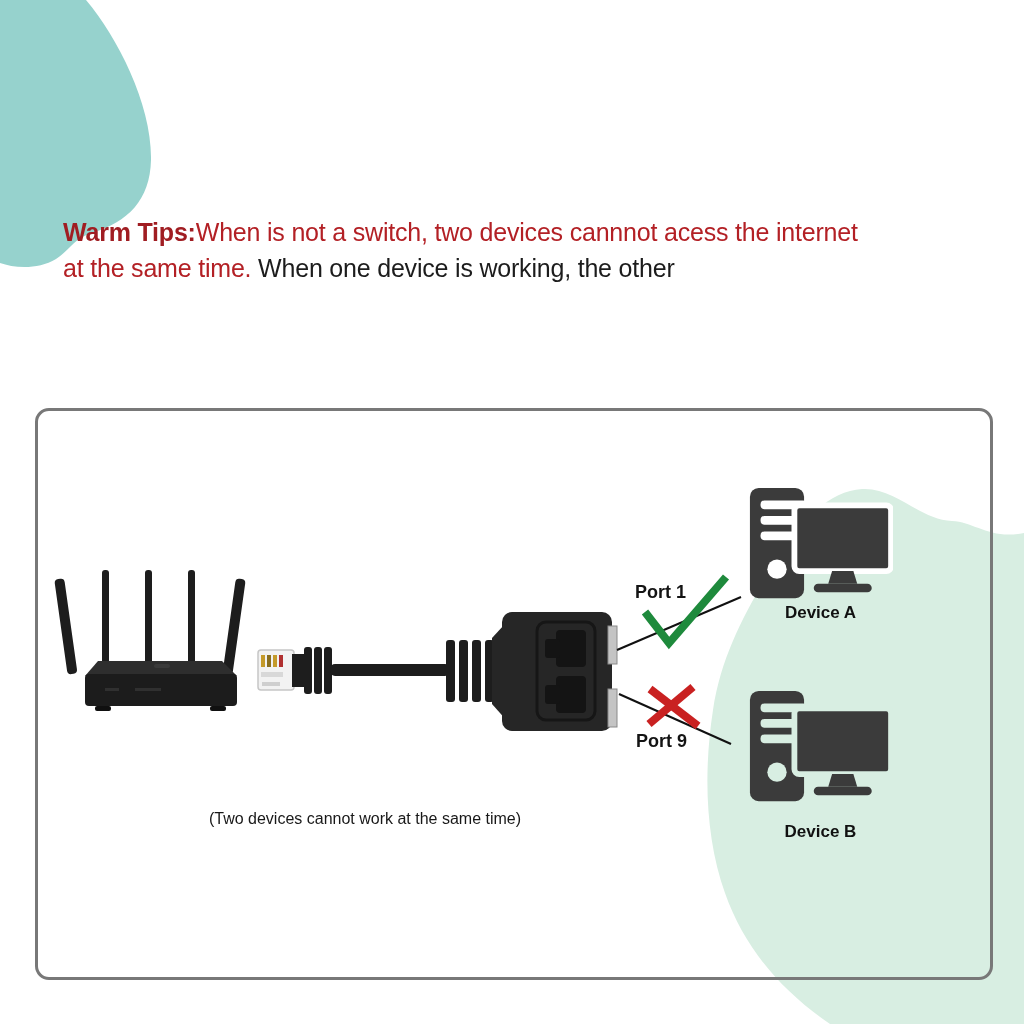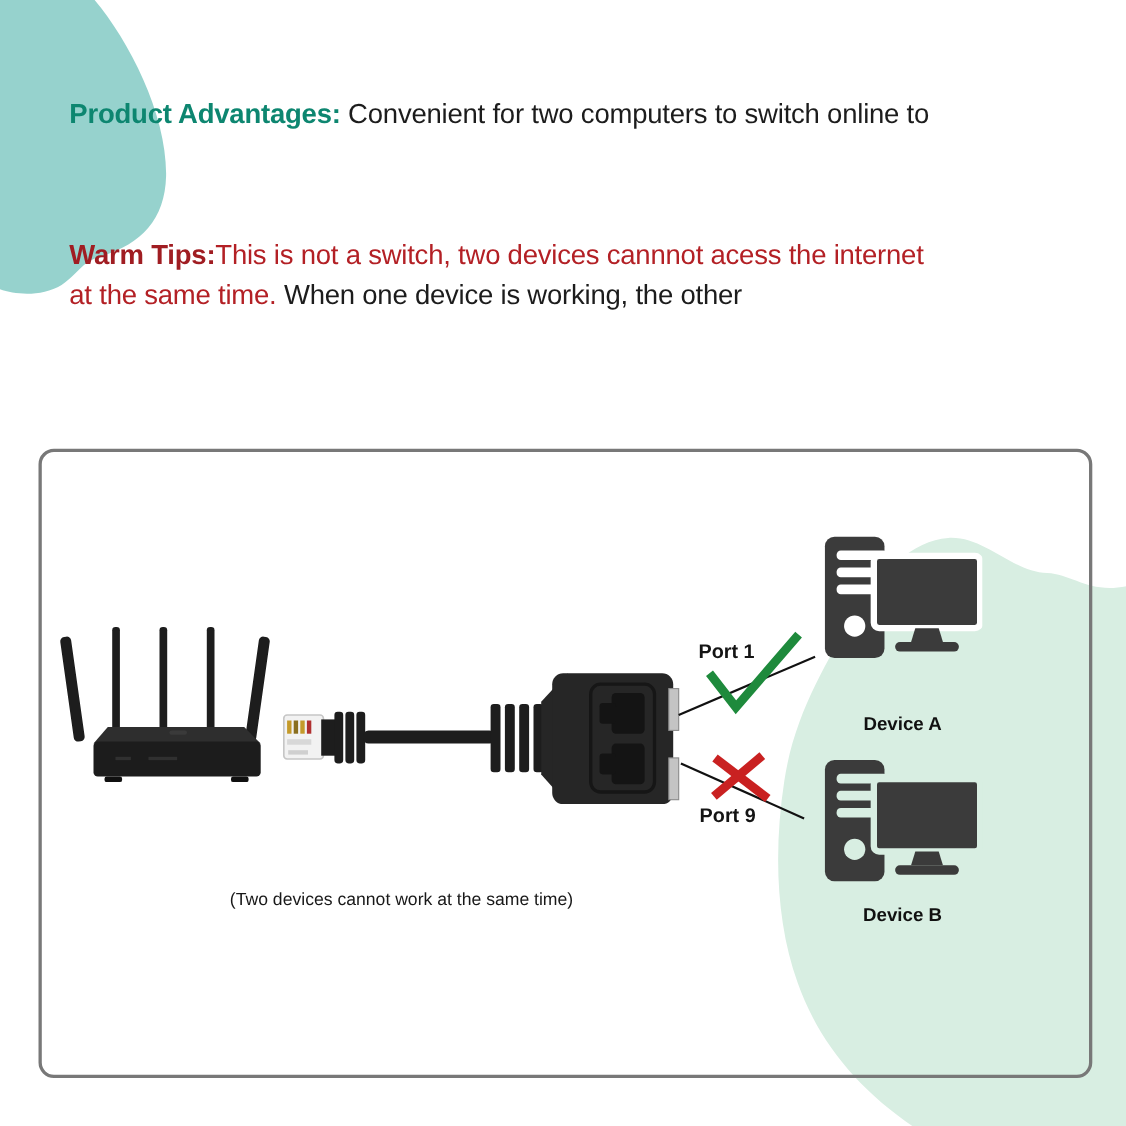--- a/index.html
+++ b/index.html
@@ -26,45 +26,44 @@
   #frame{
     left:35px;top:408px;width:952px;height:566px;
     border:3px solid var(--box_border);border-radius:14px;
     z-index:2;background:transparent;pointer-events:none;
   }
   #annotations{left:35px;top:408px;z-index:4;pointer-events:none;}
   .port-label{z-index:5;font-size:18px;font-weight:bold;color:#141414;letter-spacing:0px;}
   #port1-label{left:635px;top:582px;}
   #port2-label{left:636px;top:731px;}
   .device-label{z-index:5;font-size:17px;font-weight:bold;color:#111;width:145px;text-align:center;}
-  #deviceA-label{left:748px;top:603px;margin-top:46px;}
+  #deviceA-label{left:748px;top:603px;}
   #deviceB-label{left:748px;top:822px;}
   #caption{left:35px;top:810px;width:660px;text-align:center;font-size:16px;color:#181818;z-index:5;}
   .art{z-index:3;}
 </style>
 </head>
 <body>
 
 <div id="canvas">
 
   <svg id="blob-layer" class="abs" width="1024" height="1024" viewBox="0 0 1024 1024">
     <path style="fill:var(--teal_blob)" d="M0,0 L86,0 C118,38 152,105 151,160 C150,200 128,222 92,233
              C74,238 70,250 56,259 C38,270 14,268 0,263 Z"></path>
     <path style="fill:var(--mint_blob)" d="M1024,533 C990,540 975,522 952,521 C920,520 895,487 862,489
              C830,491 800,520 778,557 C750,604 722,650 713,710
              C703,775 706,840 725,893 C744,947 780,990 830,1024
              L1024,1024 Z"></path>
   </svg>
 
   <div id="advantages" class="abs para">
-    <div class="line"><span class="green-bold">Product Advantages:</span><span class="black-text"> Convenient for two computers to switch online to</span></div>
   </div>
 
   <div id="warmtips" class="abs para">
-    <div class="line"><span class="red-bold">Warm Tips:</span><span class="red-text">This is not a switch, two devices cannnot acess the internet</span></div>
+    <div class="line"><span class="red-bold">Warm Tips:</span><span class="red-text">When is not a switch, two devices cannnot acess the internet</span></div>
     <div class="line"><span class="red-text">at the same time.</span><span class="black-text"> When one device is working, the other</span></div>
   </div>
 
   <div id="frame" class="abs"></div>
 
   <svg class="abs art" style="left:50px;top:558px" width="240" height="160" viewBox="0 0 240 160">
     <g style="fill:var(--hardware_black)">
       <rect x="17" y="20" width="10" height="96" rx="4" transform="rotate(-8 22 112)"></rect>
       <rect x="173" y="20" width="10" height="96" rx="4" transform="rotate(8 178 112)"></rect>
       <rect x="52" y="12" width="7" height="98" rx="3"></rect>

